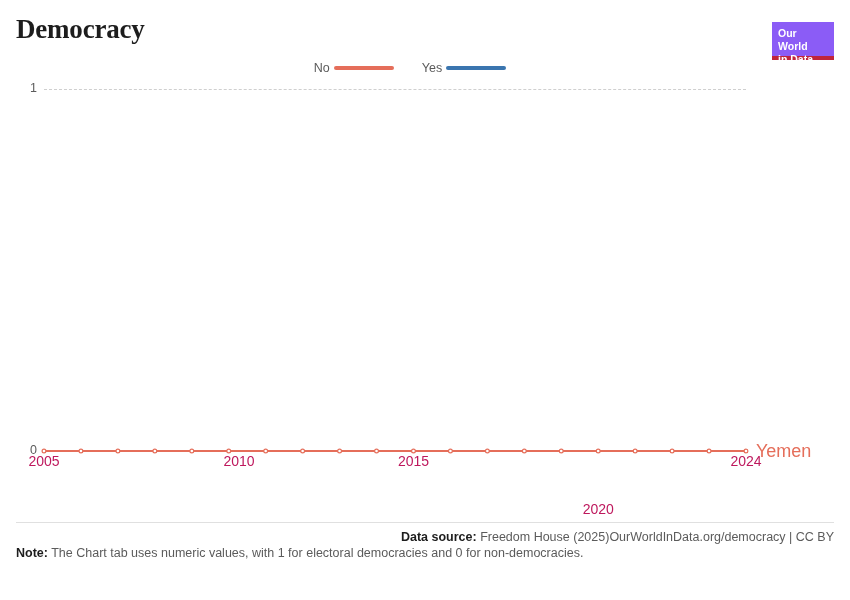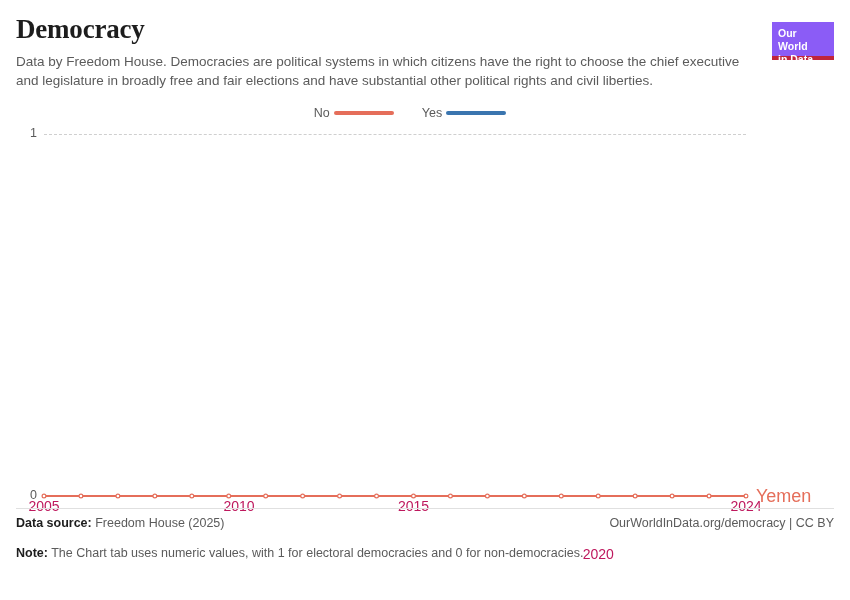--- a/index.html
+++ b/index.html
@@ -148,38 +148,37 @@
   .footer {
     position: absolute;
     left: 16px;
     right: 16px;
     bottom: 12px;
     font-size: 12.5px;
     color: #5b5b5b;
   }
   .footer-top {
     display: flex;
-    justify-content: space-between;
+    justify-content: flex-end;
     align-items: baseline;
     border-top: 1px solid #e0e0e0;
     padding-top: 7px;
   }
   .footer b { color: #1d1d1d; }
   .footer-note {
-    margin-top: 16px;
+    margin-top: 2px;
   }
 </style>
 </head>
 <body>
 
 <div class="page">
 
   <div class="header">
     <h1 class="chart-title">Democracy</h1>
-    <p class="chart-subtitle">Data by Freedom House. Democracies are political systems in which citizens have the right to choose the chief executive and legislature in broadly free and fair elections and have substantial other political rights and civil liberties.</p>
     <div class="owid-logo">
       <span>Our World</span>
       <span>in Data</span>
     </div>
   </div>
 
   <div class="legend">
     <div class="legend-item">
       <span class="legend-label">No</span>
       <span class="legend-swatch" id="swatch-no" style="background: rgb(229, 110, 90);"></span>

